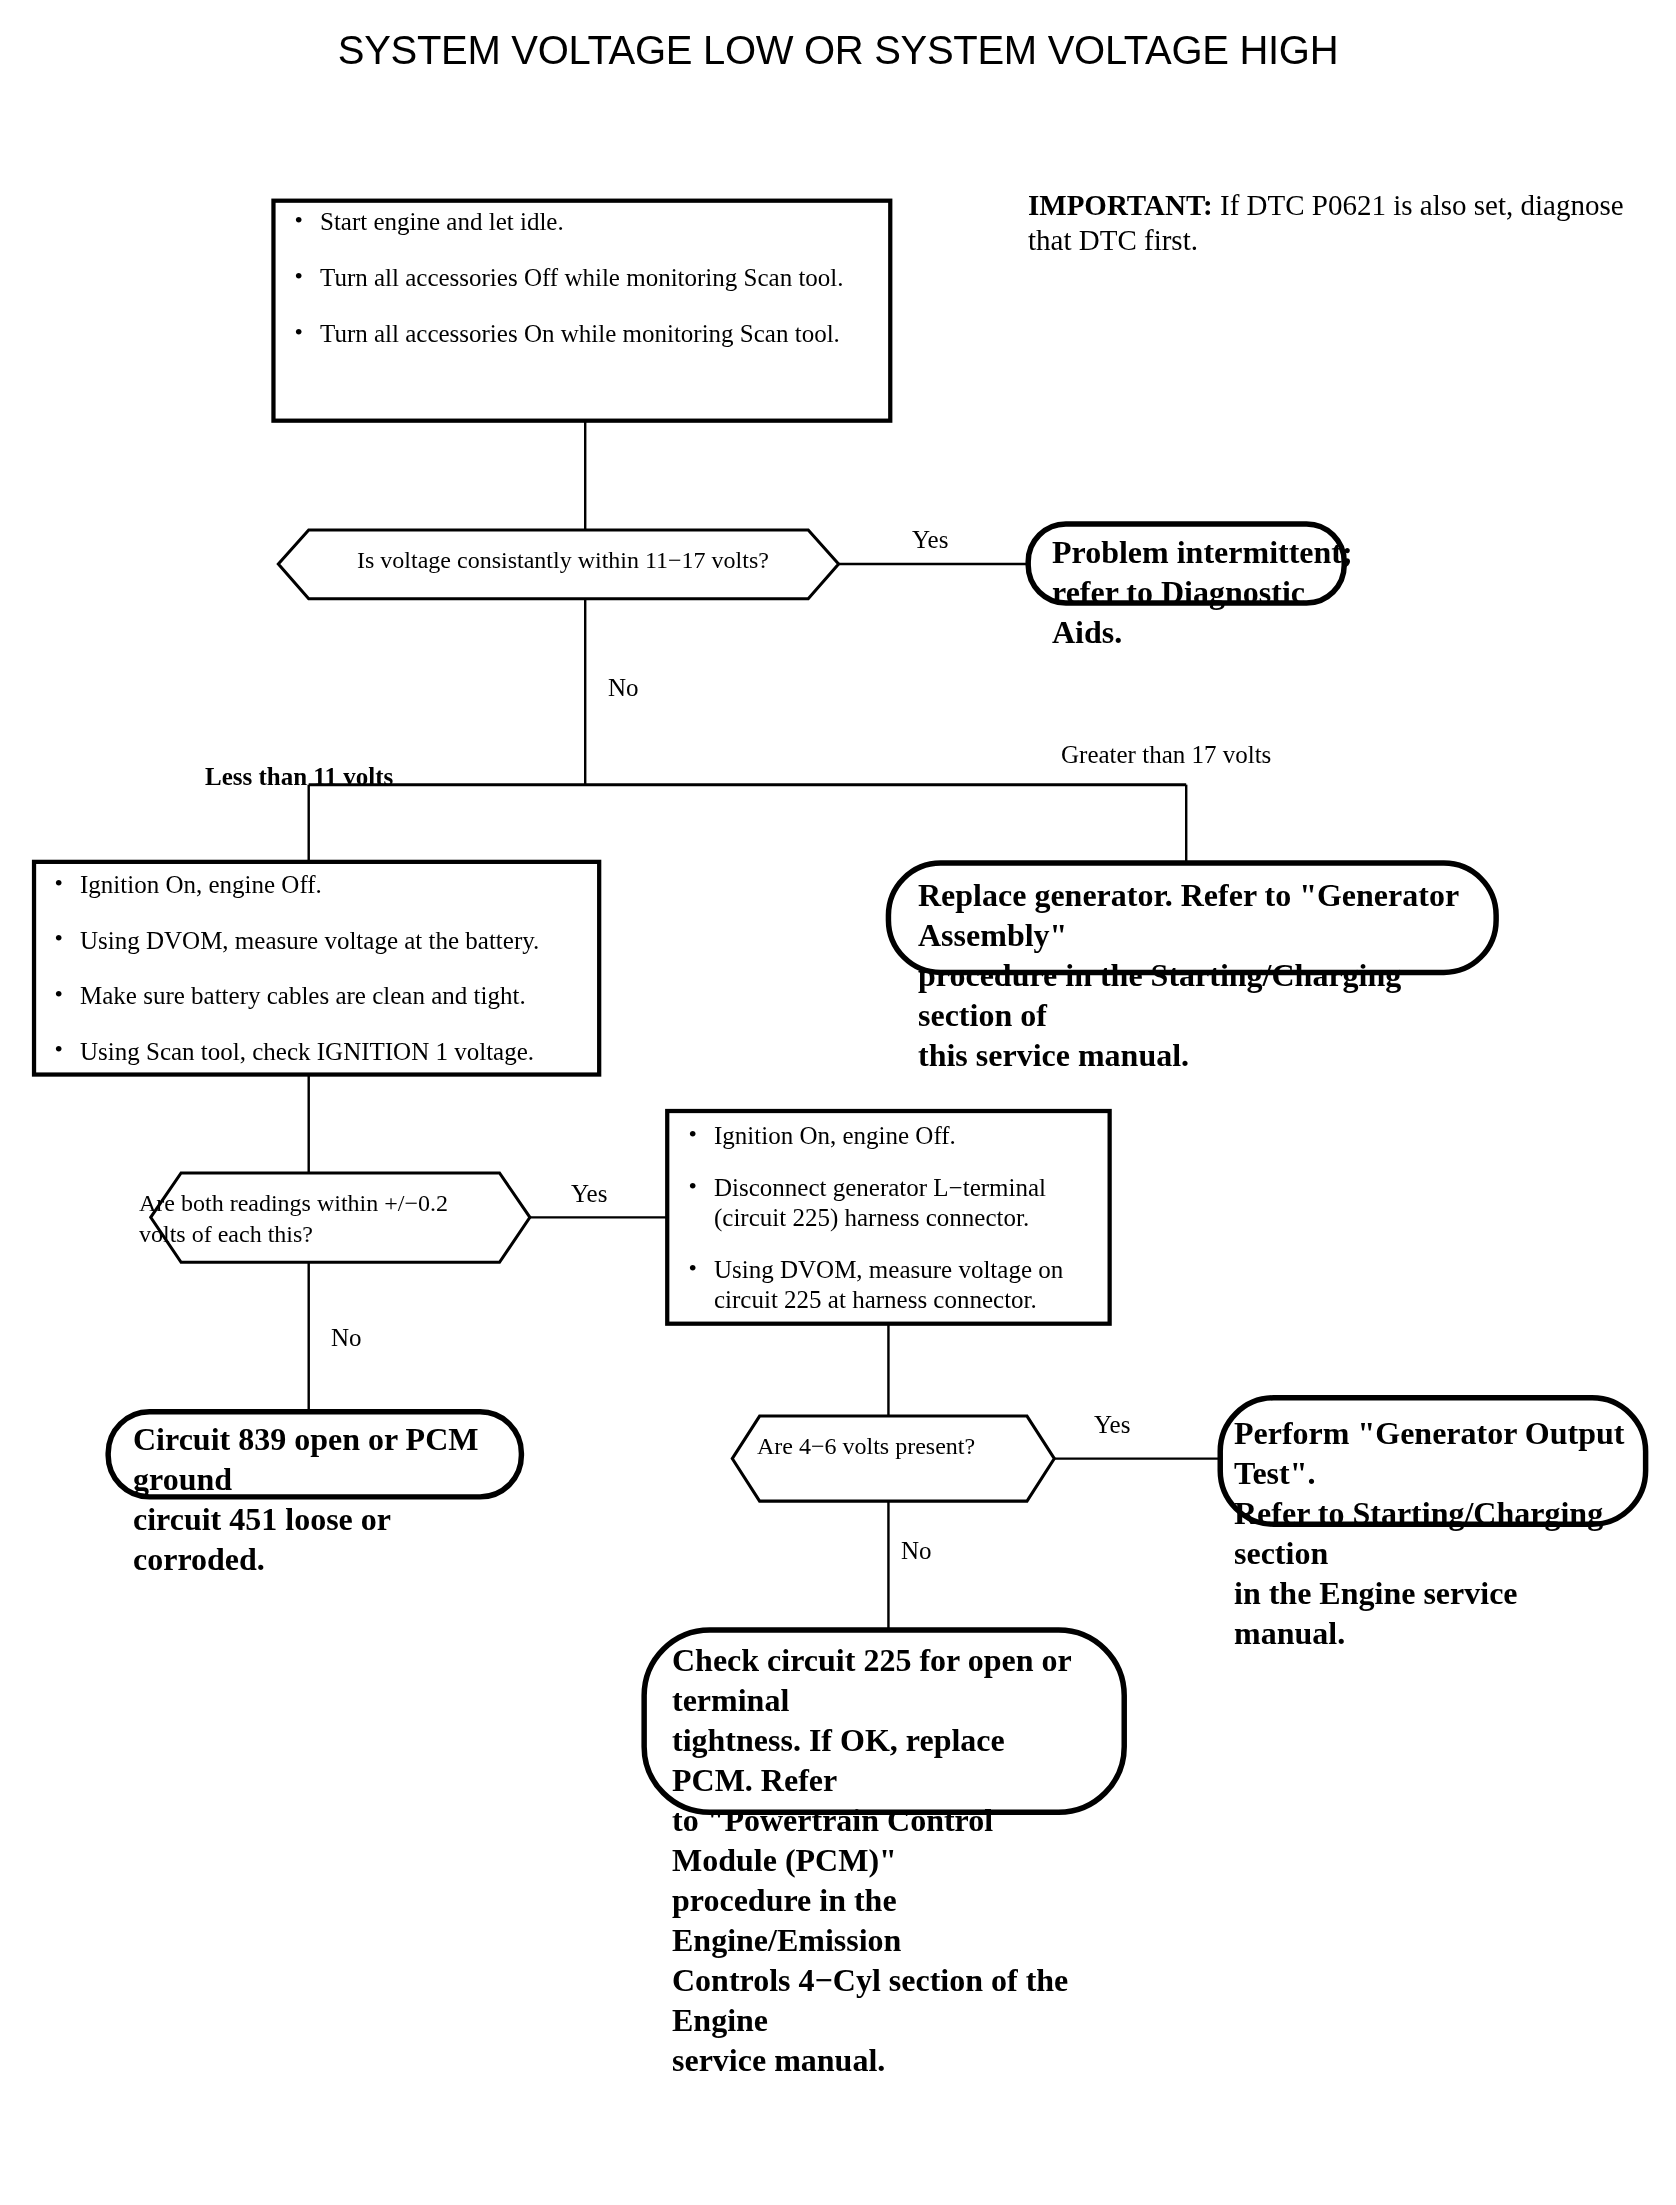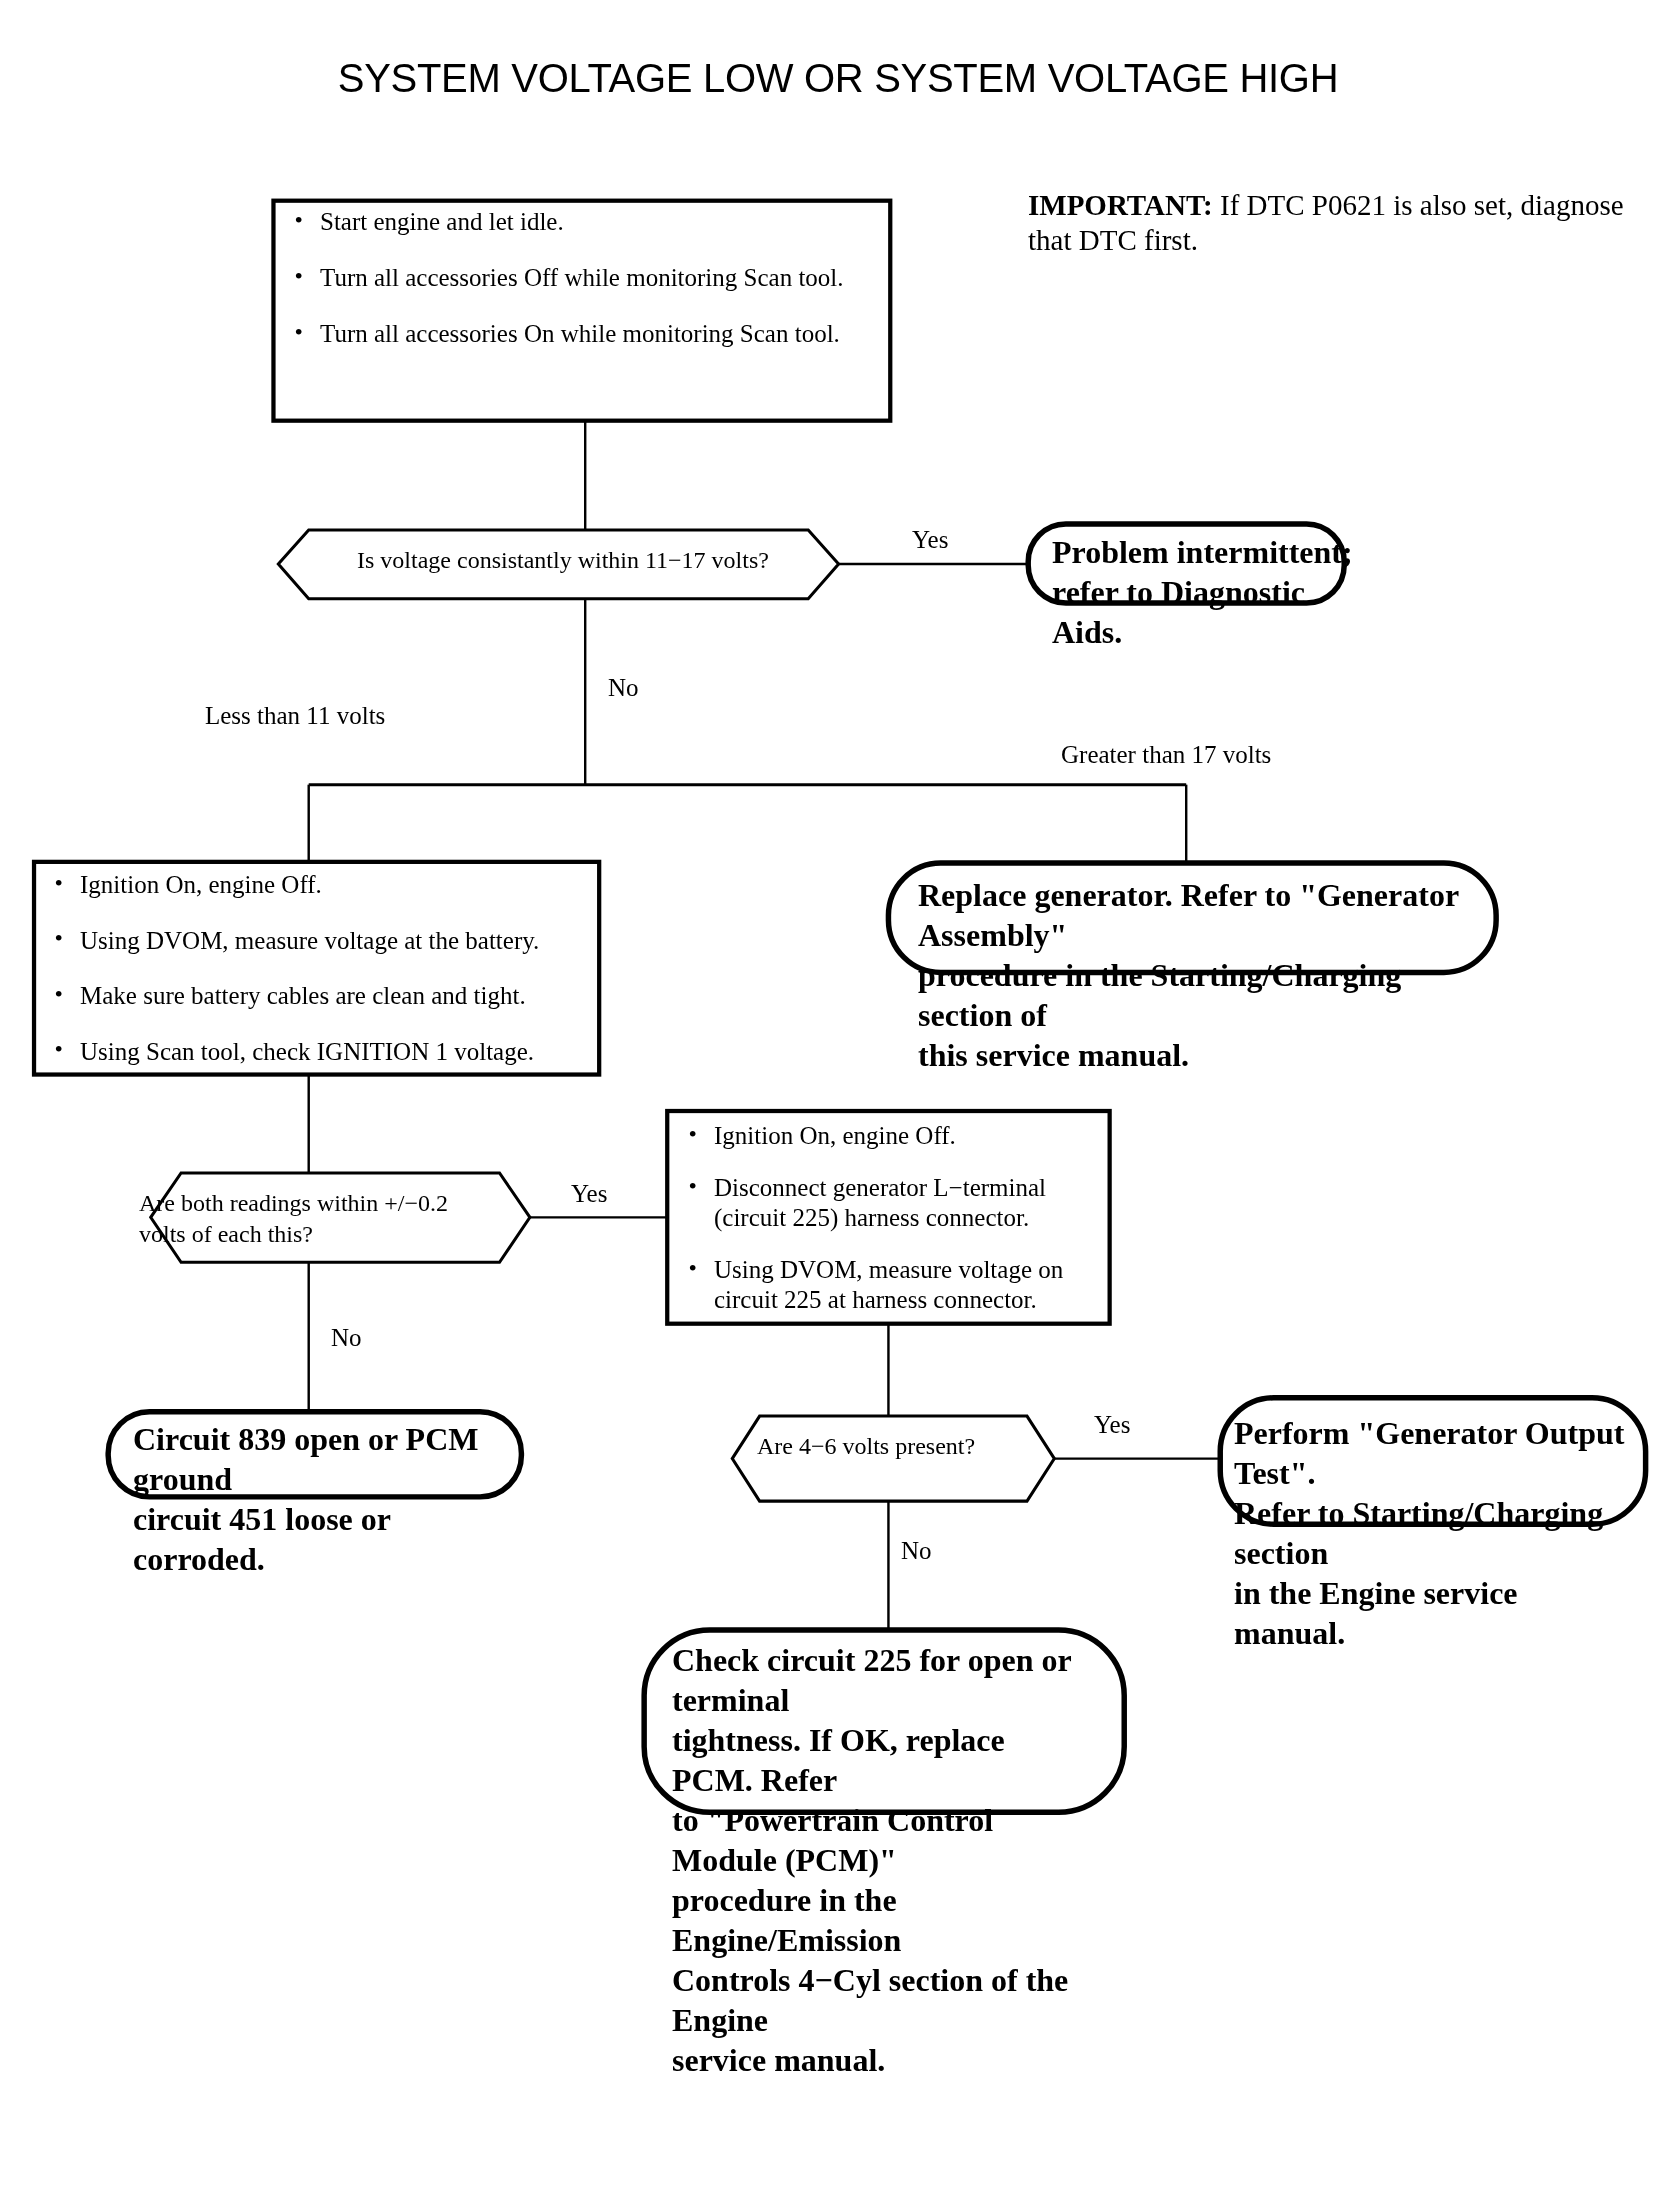--- a/index.html
+++ b/index.html
@@ -28,21 +28,20 @@
     position: absolute;
     left: 0;
     top: 28px;
     width: 1676px;
     text-align: center;
     font-family: "Liberation Sans", "DejaVu Sans", sans-serif;
     font-size: 40px;
     font-weight: 400;
     letter-spacing: -0.3px;
     white-space: nowrap;
-    margin-top: 28px;
   }
   
   .txt {
     position: absolute;
     font-family: "Liberation Serif", "DejaVu Serif", serif;
     line-height: 1.3;
   }
   
   .important-note {
     left: 1028px;
@@ -98,21 +97,21 @@
   .term1 { left: 1052px; top: 532px; width: 316px; }
   .term2 { left: 918px; top: 875px; width: 577px; }
   .term3 { left: 133px; top: 1419px; width: 377px; }
   .term4 { left: 1234px; top: 1413px; width: 395px; }
   .term5 { left: 672px; top: 1640px; width: 419px; }
 
   
   .edge-label { font-size: 25px; }
   .lbl-yes1  { left: 912px; top: 524px; }
   .lbl-no1   { left: 608px; top: 672px; }
-  .lbl-less  { left: 205px;  top: 700px; }
+  .lbl-less  { left: 205px;  top: 761px; font-weight: bold; }
   .lbl-great { left: 1061px; top: 739px; }
   .lbl-yes2  { left: 571px;  top: 1178px; }
   .lbl-no2   { left: 331px;  top: 1322px; }
   .lbl-yes3  { left: 1094px; top: 1409px; }
   .lbl-no3   { left: 901px; top: 1535px; }
 </style>
 </head>
 <body>
 
 <div id="page">

